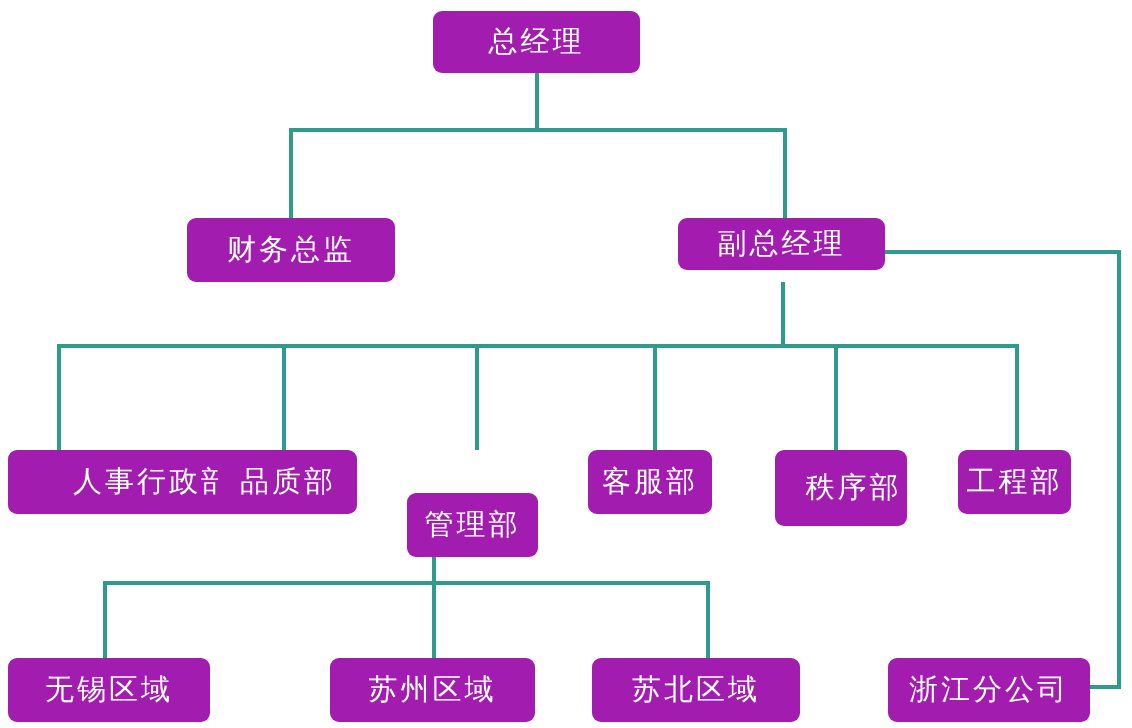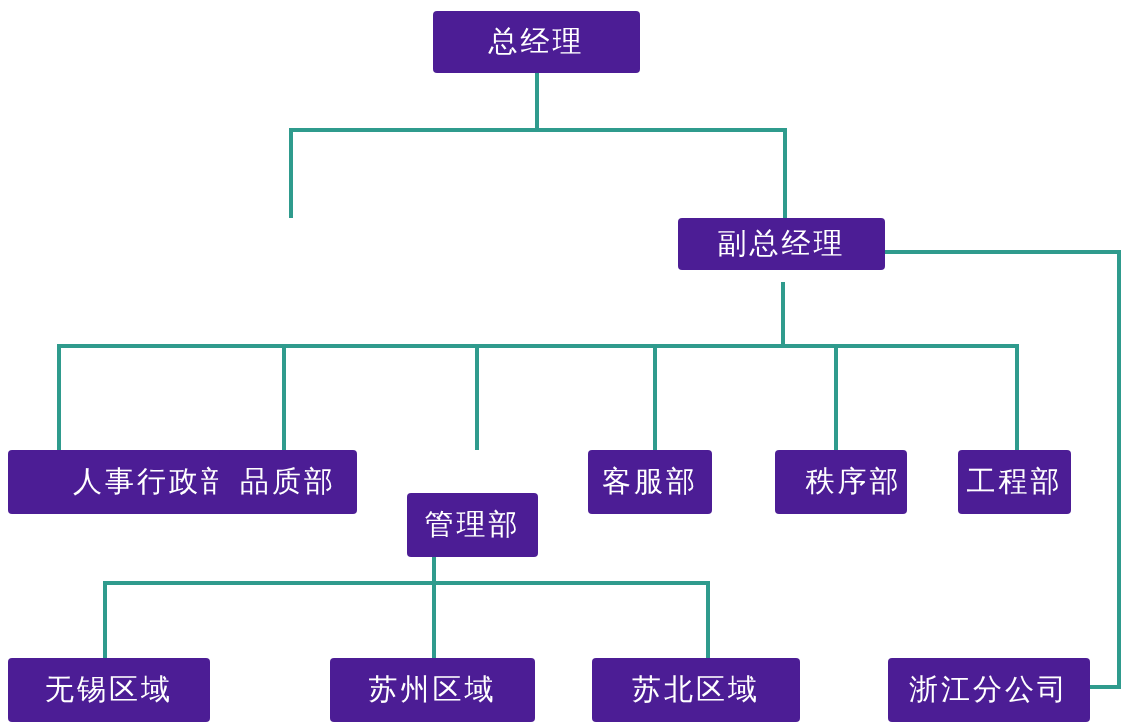--- a/index.html
+++ b/index.html
@@ -10,23 +10,23 @@
   .stage {
     position: relative;
     width: 1132px;
     height: 728px;
     background: #ffffff;
     overflow: hidden;
     font-family: "Liberation Sans", "DejaVu Sans", sans-serif;
   }
   .node {
     position: absolute;
-    background: #4c1d95;
+    background: #a21caf;
     color: #ffffff;
-    border-radius: 4px;
+    border-radius: 9px;
     display: flex;
     align-items: center;
     justify-content: center;
     font-size: 29px;
     letter-spacing: 3px;
     white-space: nowrap;
     box-sizing: border-box;
   }
   .edge {
     position: absolute;
@@ -56,27 +56,28 @@
   <div class="edge" style="left:103px; top:581px; width:607px; height:4px;"></div>
   <div class="edge" style="left:103px; top:581px; width:4px;   height:77px;"></div>
   <div class="edge" style="left:706px; top:581px; width:4px;   height:77px;"></div>
 
   <div class="edge" style="left:885px; top:250px; width:236px; height:4px;"></div>
   <div class="edge" style="left:1117px;top:250px; width:4px;   height:439px;"></div>
   <div class="edge" style="left:1090px;top:685px; width:31px;  height:4px;"></div>
 
   <div class="node" style="left:433px; top:11px;  width:207px; height:62px;">总经理</div>
 
+  <div class="node" style="left:187px; top:218px; width:208px; height:64px;">财务总监</div>
   <div class="node" style="left:678px; top:218px; width:207px; height:52px;">副总经理</div>
 
   <div class="node" style="left:8px;   top:450px; width:245px; height:64px;padding-left:45px;">人事行政部</div>
   <div class="node" style="left:219px; top:450px; width:138px; height:64px;">品质部</div>
   <div class="node" style="left:407px; top:450px; width:131px; height:64px;margin-top:43px;">管理部</div>
   <div class="node" style="left:588px; top:450px; width:124px; height:64px;">客服部</div>
-  <div class="node" style="left:775px; top:450px; width:132px; height:64px;padding-left:25px;">秩序部</div>
+  <div class="node" style="left:775px; top:450px; width:132px; height:76px;padding-left:25px;">秩序部</div>
   <div class="node" style="left:958px; top:450px; width:113px; height:64px;">工程部</div>
 
   <div class="node" style="left:8px;   top:658px; width:202px; height:64px;">无锡区域</div>
   <div class="node" style="left:330px; top:658px; width:205px; height:64px;">苏州区域</div>
   <div class="node" style="left:592px; top:658px; width:208px; height:64px;">苏北区域</div>
   <div class="node" style="left:888px; top:658px; width:202px; height:64px;">浙江分公司</div>
 
 </div>
 
 </body></html>

